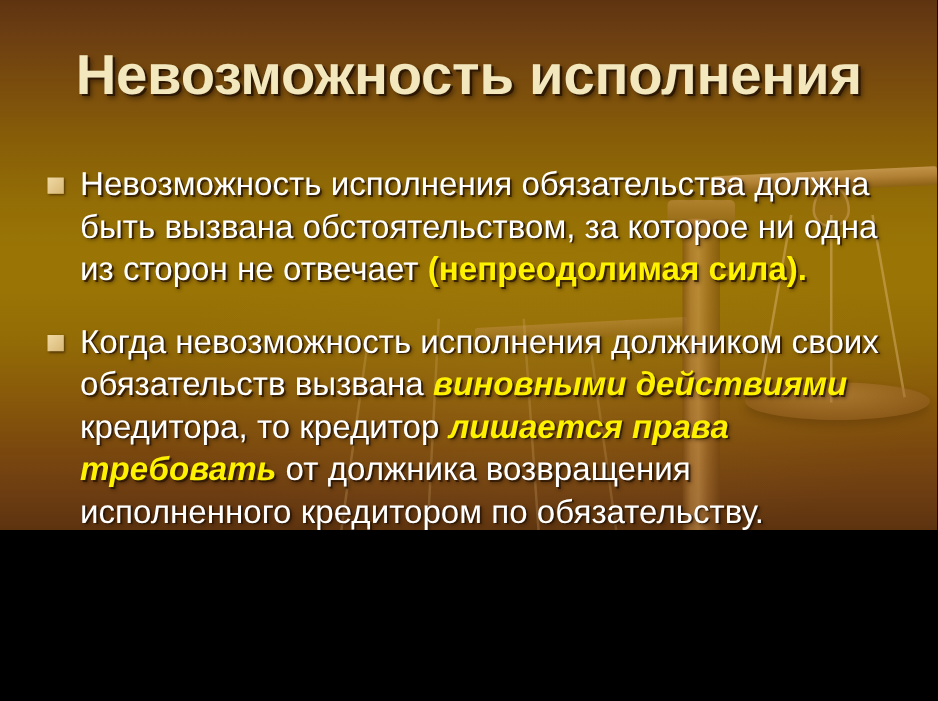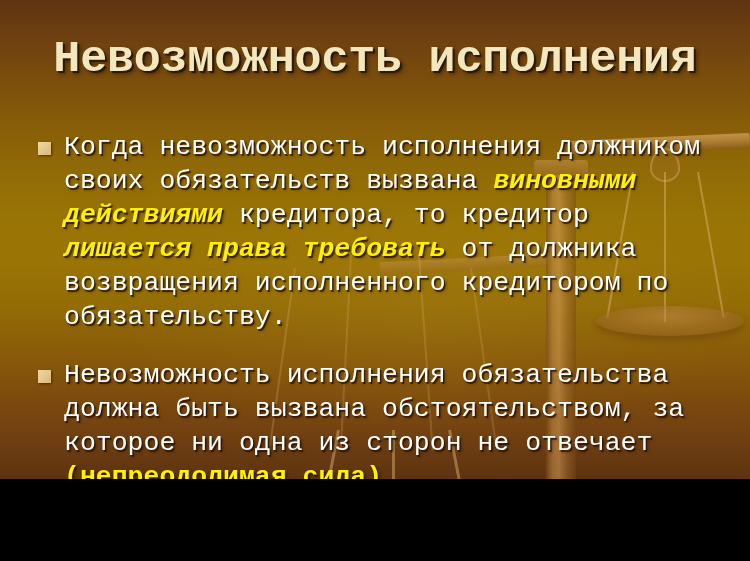--- a/index.html
+++ b/index.html
@@ -3,23 +3,23 @@
 <meta charset="utf-8">
 <style>
   html, body {
     margin: 0;
     padding: 0;
     background: #000;
   }
   #slide {
     position: relative;
     width: 750px;
-    height: 479px;
+    height: 424px;
     overflow: hidden;
-    font-family: Liberation Mono, monospace;
+    font-family: Liberation Sans, sans-serif;
     background:
       linear-gradient(to bottom,
         #5e3410 0%,
         #6b3d12 6%,
         #7a4d0d 16%,
         #875d08 26%,
         #926c06 37%,
         #9a7505 47%,
         #9a7405 55%,
         #936c06 64%,
@@ -274,23 +274,23 @@
   </div>
 
   <div class="content">
 
     <div class="title">Невозможность исполнения</div>
 
     <div class="bullets">
 
       <div class="bullet">
         <span class="bullet-marker"></span>
-        <div class="bullet-text"><span>Когда невозможность исполнения должником своих обязательств вызвана </span><span class="hl-italic">виновными действиями</span><span> кредитора, то кредитор </span><span class="hl-italic">лишается права требовать</span><span> от должника возвращения исполненного кредитором по обязательству.</span></div>
+        <div class="bullet-text"><span>Невозможность исполнения обязательства должна быть вызвана обстоятельством, за которое ни одна из сторон не отвечает </span><span class="hl-bold">(непреодолимая сила).</span></div>
       </div>
 
       <div class="bullet">
         <span class="bullet-marker"></span>
-        <div class="bullet-text"><span>Невозможность исполнения обязательства должна быть вызвана обстоятельством, за которое ни одна из сторон не отвечает </span><span class="hl-bold">(непреодолимая сила).</span></div>
+        <div class="bullet-text"><span>Когда невозможность исполнения должником своих обязательств вызвана </span><span class="hl-italic">виновными действиями</span><span> кредитора, то кредитор </span><span class="hl-italic">лишается права требовать</span><span> от должника возвращения исполненного кредитором по обязательству.</span></div>
       </div>
 
     </div>
   </div>
 </div>
 
 </body></html>

